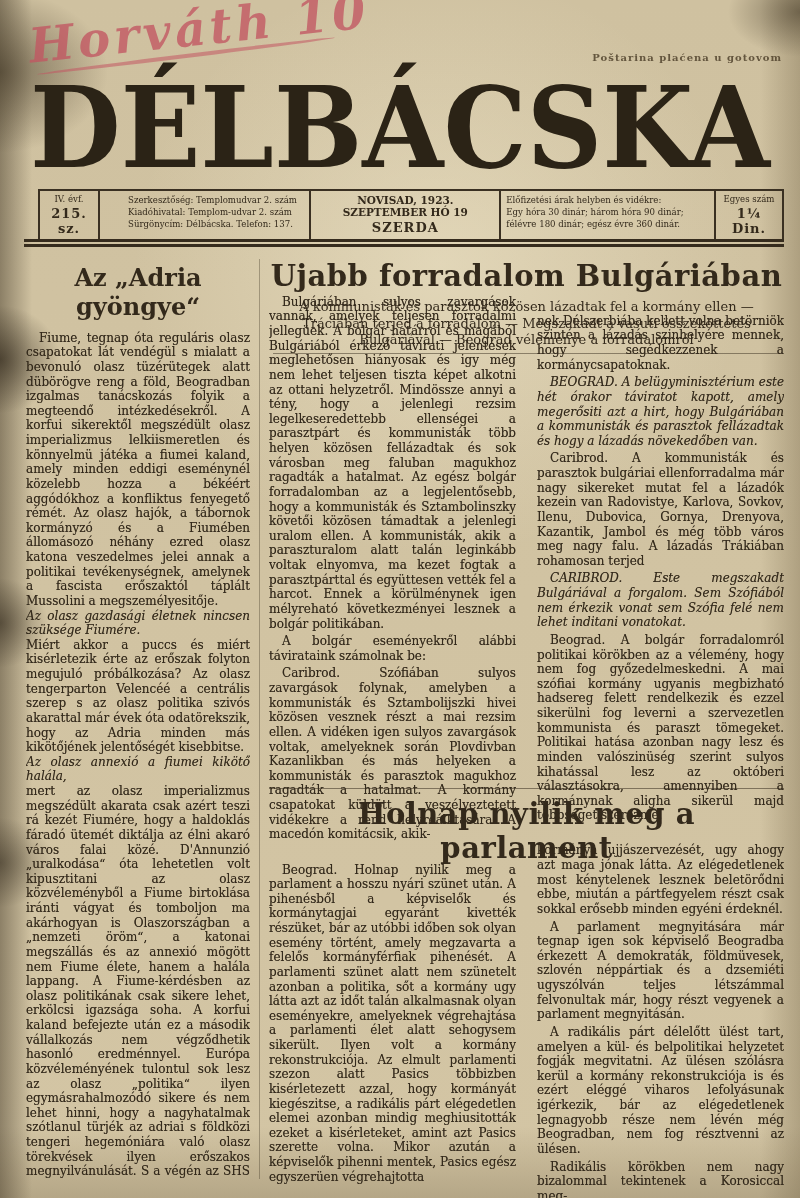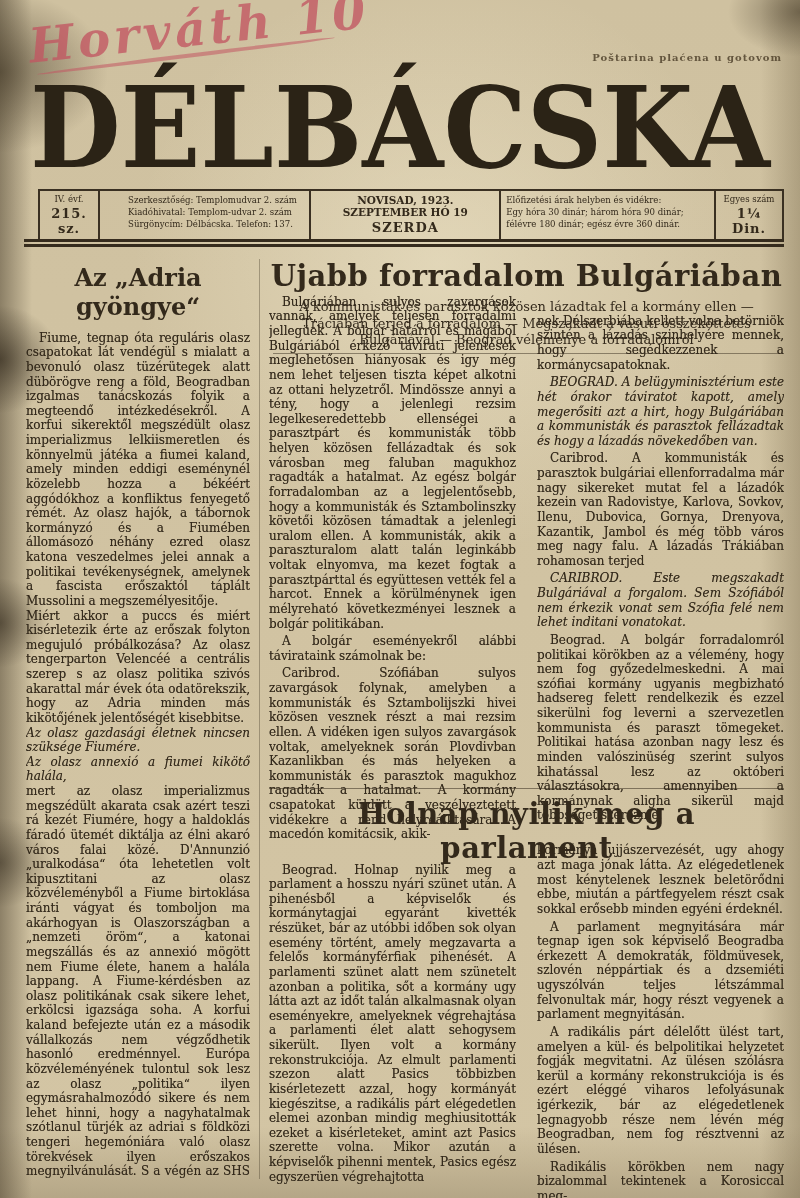--- a/index.html
+++ b/index.html
@@ -126,22 +126,22 @@
   </div>
 
   <div class="double-heavy"></div>
 
   <div class="content">
 
     <div class="col-left">
       <h2 class="left-title">Az „Adria gyöngye“</h2>
       <div>
           <p class="para">Fiume, tegnap óta reguláris olasz csapatokat lát vendégül s mialatt a bevonuló olasz tüzérütegek alatt dübörögve reng a föld, Beogradban izgalmas tanácskozás folyik a megteendő intézkedésekről. A korfui sikerektől megszédült olasz imperializmus lelkiismeretlen és könnyelmü játéka a fiumei kaland, amely minden eddigi eseménynél közelebb hozza a békéért aggódókhoz a konfliktus fenyegető rémét. Az olasz hajók, a tábornok kormányzó és a Fiumében állomásozó néhány ezred olasz katona veszedelmes jelei annak a politikai tevékenységnek, amelynek a fascista erőszaktól táplált Mussolini a megszemélyesitője.</p>
+          <p class="para p-i p-run">Az olasz gazdasági életnek nincsen szüksége Fiumére.</p>
           <p class="para p-run">Miért akkor a puccs és miért kisérletezik érte az erőszak folyton megujuló próbálkozása? Az olasz tengerparton Velencéé a centrális szerep s az olasz politika szivós akarattal már évek óta odatörekszik, hogy az Adria minden más kikötőjének jelentőségét kisebbitse.</p>
-          <p class="para p-i p-run">Az olasz gazdasági életnek nincsen szüksége Fiumére.</p>
           <p class="para p-i p-run">Az olasz annexió a fiumei kikötő halála,</p>
           <p class="para p-run">mert az olasz imperializmus megszédült akarata csak azért teszi rá kezét Fiumére, hogy a haldoklás fáradó ütemét diktálja az élni akaró város falai közé. D'Annunzió „uralkodása“ óta lehetetlen volt kipusztitani az olasz közvéleményből a Fiume birtoklása iránti vágyat és tomboljon ma akárhogyan is Olaszországban a „nemzeti öröm“, a katonai megszállás és az annexió mögött nem Fiume élete, hanem a halála lappang. A Fiume-kérdésben az olasz politikának csak sikere lehet, erkölcsi igazsága soha. A korfui kaland befejezte után ez a második vállalkozás nem végződhetik hasonló eredménnyel. Európa közvéleményének tulontul sok lesz az olasz „politika“ ilyen egymásrahalmozódó sikere és nem lehet hinni, hogy a nagyhatalmak szótlanul türjék az adriai s földközi tengeri hegemóniára való olasz törekvések ilyen erőszakos megnyilvánulását. S a végén az SHS királyság nem Görögország. A tegnap esti minisztertanács válságos percek és veszedelmes megpróbáltatások küszöbén mérlegelte a lehetőségeket, valamint a megteendő intézkedéseket. Az SHS királyság minden erkölcsi és minden politikai erejének latbavetésére van szükség, hogy az olasz politika könnyelmü elbizakodottsága Caporettóra figyelmeztessék. Mert ha az olasz katonákra bizzák Fiumét, akkor az el fog veszni — Olaszország számára. Elfelejti-e ezt Mussolini ur? Az olasz fascizmus lármáját eddig tényleg sikerek kisérték, de mi lesz, ha a fegyverek ereje veszi át a szavak mérlegelését?</p>
         </div>
     </div>
 
     <div class="vdiv"></div>
 
     <div class="col-right">
 
       <section class="bulgaria">

